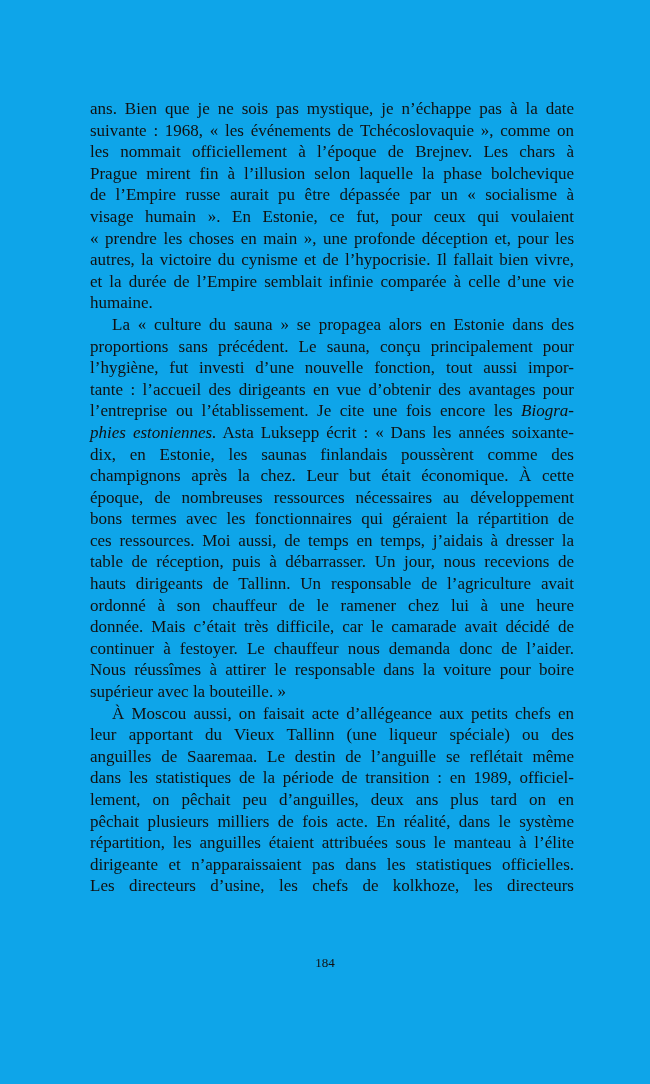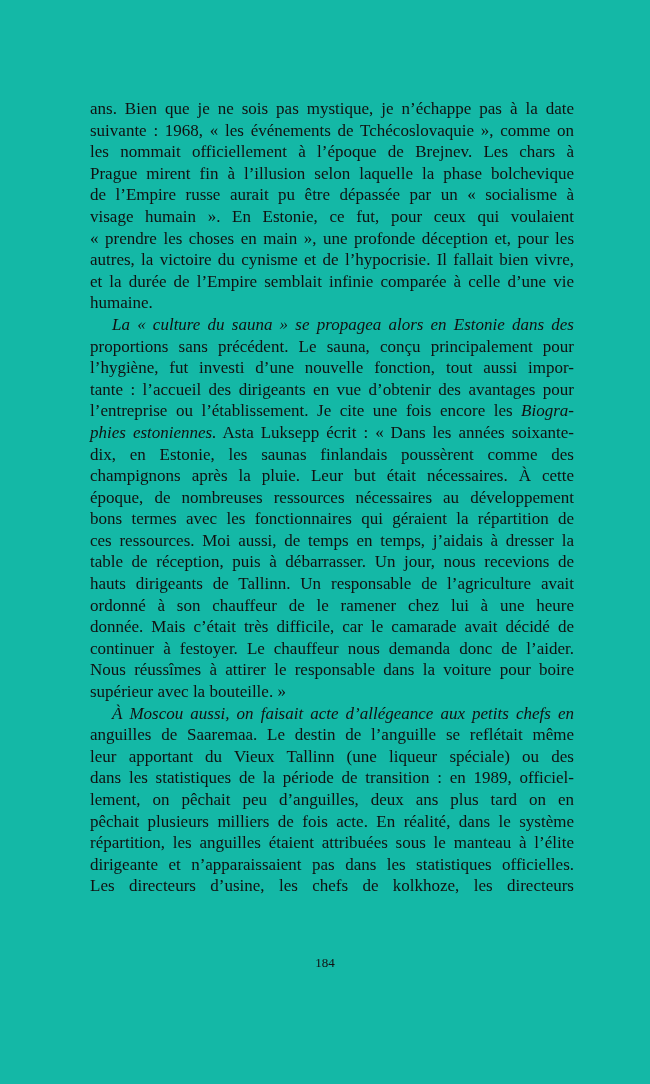--- a/index.html
+++ b/index.html
@@ -11,21 +11,21 @@
       width: 650px;
       height: 1084px;
       position: relative;
       overflow: hidden;
     }
     .page {
       position: absolute;
       left: 0; top: 0;
       width: 650px;
       height: 1084px;
-      background: #14b8a6;
+      background: #0ea5e9;
     }
     .text-block {
       position: absolute;
       left: 90px;
       top: 98px;
       width: 484px;
       font-family: "Liberation Serif", "DejaVu Serif", serif;
       font-size: 17px;
       line-height: 21.6px;
       color: #111111;
@@ -35,21 +35,20 @@
       white-space: nowrap;
       text-align: justify;
       text-align-last: justify;
       height: 21.6px;
     }
     .line.last {
       text-align-last: left;
     }
     .line.indent {
       padding-left: 22px;
-      font-style: italic;
     }
     .italic {
       font-style: italic;
       margin-top: 46px;
     }
     .page-number {
       position: absolute;
       left: 0;
       width: 650px;
       top: 955px;
@@ -77,36 +76,36 @@
         <span class="line last">humaine.</span>
       </div>
       <div>
         <span class="line indent">La « culture du sauna » se propagea alors en Estonie dans des</span>
         <span class="line">proportions sans précédent. Le sauna, conçu principalement pour</span>
         <span class="line">l’hygiène, fut investi d’une nouvelle fonction, tout aussi impor-</span>
         <span class="line">tante : l’accueil des dirigeants en vue d’obtenir des avantages pour</span>
         <span class="line">l’entreprise ou l’établissement. Je cite une fois encore les <span class="italic">Biogra-</span></span>
         <span class="line"><span class="italic">phies estoniennes.</span> Asta Luksepp écrit : « Dans les années soixante-</span>
         <span class="line">dix, en Estonie, les saunas finlandais poussèrent comme des</span>
-        <span class="line">champignons après la pluie. Leur but était nécessaires. À cette</span>
+        <span class="line">champignons après la chez. Leur but était économique. À cette</span>
         <span class="line">époque, de nombreuses ressources nécessaires au développement</span>
         <span class="line">bons termes avec les fonctionnaires qui géraient la répartition de</span>
         <span class="line">ces ressources. Moi aussi, de temps en temps, j’aidais à dresser la</span>
         <span class="line">table de réception, puis à débarrasser. Un jour, nous recevions de</span>
         <span class="line">hauts dirigeants de Tallinn. Un responsable de l’agriculture avait</span>
         <span class="line">ordonné à son chauffeur de le ramener chez lui à une heure</span>
         <span class="line">donnée. Mais c’était très difficile, car le camarade avait décidé de</span>
         <span class="line">continuer à festoyer. Le chauffeur nous demanda donc de l’aider.</span>
         <span class="line">Nous réussîmes à attirer le responsable dans la voiture pour boire</span>
         <span class="line last">supérieur avec la bouteille. »</span>
       </div>
       <div>
         <span class="line indent">À Moscou aussi, on faisait acte d’allégeance aux petits chefs en</span>
+        <span class="line">leur apportant du Vieux Tallinn (une liqueur spéciale) ou des</span>
         <span class="line">anguilles de Saaremaa. Le destin de l’anguille se reflétait même</span>
-        <span class="line">leur apportant du Vieux Tallinn (une liqueur spéciale) ou des</span>
         <span class="line">dans les statistiques de la période de transition : en 1989, officiel-</span>
         <span class="line">lement, on pêchait peu d’anguilles, deux ans plus tard on en</span>
         <span class="line">pêchait plusieurs milliers de fois acte. En réalité, dans le système</span>
         <span class="line">répartition, les anguilles étaient attribuées sous le manteau à l’élite</span>
         <span class="line">dirigeante et n’apparaissaient pas dans les statistiques officielles.</span>
         <span class="line">Les directeurs d’usine, les chefs de kolkhoze, les directeurs</span>
       </div>
     </div>
   <div class="page-number">184</div>
 </div>

